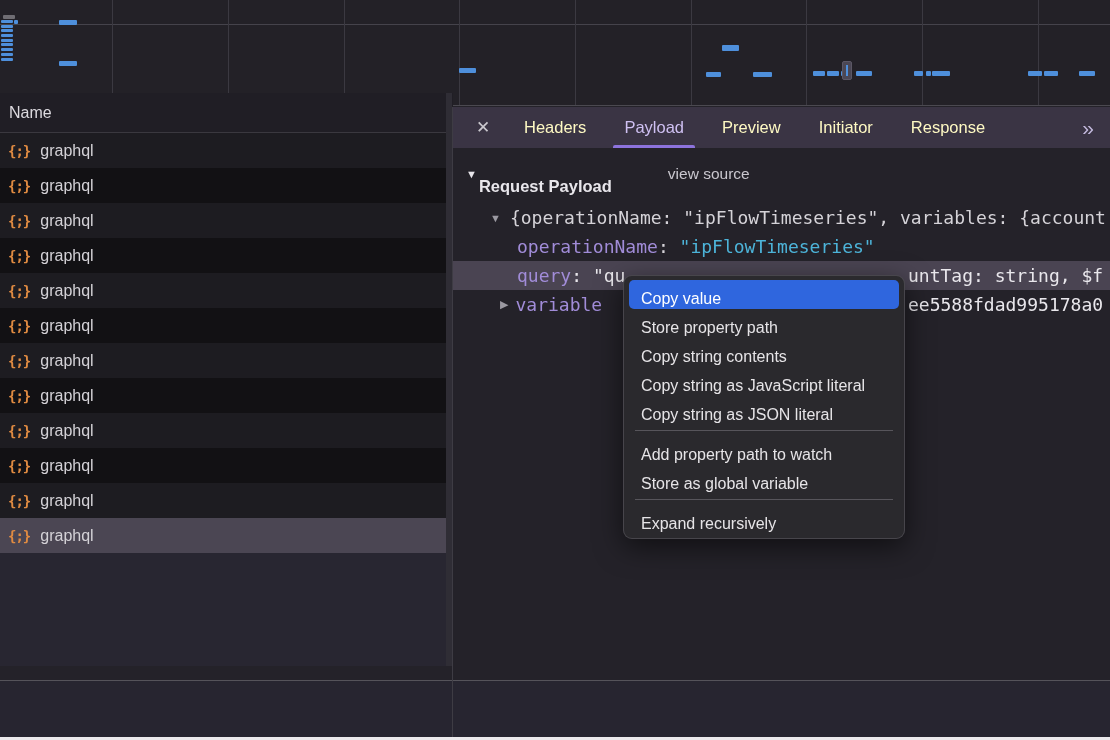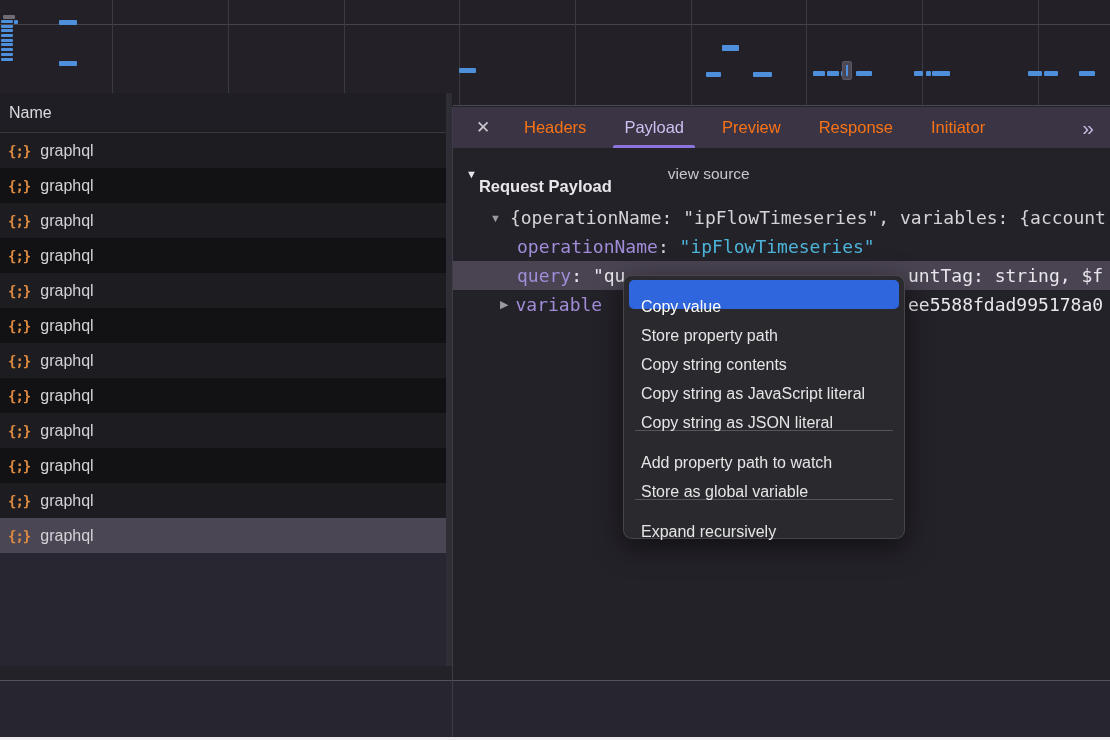--- a/index.html
+++ b/index.html
@@ -24,21 +24,21 @@
   .req-row:nth-child(even){background:#121114;}
   .req-row.selected{background:var(--row-selected-bg);}
   .json-icon{font-family:"DejaVu Sans Mono",monospace;font-weight:bold;font-size:14px;color:var(--request-icon-orange);letter-spacing:-1px;}
   .scroll-strip{position:absolute;right:1px;top:0;width:6px;height:573px;background:#2f2d35;}
   .vdivider{position:absolute;left:452px;top:107px;width:1px;height:630px;background:#3e3c44;z-index:3;}
 
   
   .detail-panel{position:absolute;left:453px;top:107px;width:657px;height:573px;background:#242229;overflow:hidden;}
   .tabbar{height:41px;background:#3a3444;display:flex;align-items:stretch;padding-left:8px;}
   .close-btn{width:44px;display:flex;align-items:center;justify-content:center;color:#cac8ce;font-size:17px;cursor:pointer;}
-  .tab{display:flex;align-items:center;padding:0 19px;color:#f97316;font-size:16.5px;position:relative;cursor:pointer;}
+  .tab{display:flex;align-items:center;padding:0 19px;color:#fef9c3;font-size:16.5px;position:relative;cursor:pointer;}
   .tab.selected{color:var(--selected-tab-text);}
   .tab.selected::after{content:"";position:absolute;left:8px;right:8px;bottom:0;height:3px;background:var(--accent-underline);border-radius:2px 2px 0 0;}
   .overflow-btn{margin-left:auto;margin-right:16px;display:flex;align-items:center;color:#c3b9dd;font-size:21px;cursor:pointer;}
 
   .payload-head{position:absolute;left:13px;top:54px;height:26px;display:flex;align-items:center;}
   .tri{color:#e8e6eb;font-size:11px;margin-right:2px;}
   .tri-gray{color:#9b99a1;font-size:11px;}
   .section-title{font-weight:bold;font-size:16.5px;color:#e8e6eb;margin-top:24px;}
   .view-source{margin-left:56px;font-size:15.5px;color:#c9c7ce;cursor:pointer;}
 
@@ -51,21 +51,21 @@
   .row-preview{top:96px;padding-left:37px;gap:9px;}
   .row-op{top:125px;padding-left:64px;}
   .row-query{top:154px;padding-left:64px;background:var(--tree-selected-bg);}
   .row-vars{top:183px;padding-left:47px;gap:7px;}
   .frag{position:absolute;height:29px;display:flex;align-items:center;left:455px;}
   .frag-query{top:154px;}
   .frag-vars{top:183px;}
 
   
   .context-menu{position:absolute;left:623px;top:275px;width:282px;background:rgba(43,42,46,0.98);border:1px solid rgba(125,122,132,0.35);border-radius:9px;box-shadow:0 8px 28px rgba(0,0,0,0.55);padding:4px 0;z-index:10;}
-  .menu-item{height:29px;line-height:29px;margin:0 5px;padding:12px 12px;border-radius:5px;font-size:16px;color:#e6e4e7;white-space:nowrap;cursor:default;}
+  .menu-item{height:29px;line-height:29px;margin:0 5px;padding:4px 12px;border-radius:5px;font-size:16px;color:#e6e4e7;white-space:nowrap;cursor:default;}
   .menu-item.highlighted{background:var(--menu-highlight-blue);color:#ffffff;}
   .menu-sep{height:1px;background:#57555b;margin:5px 11px;}
 
   
   .footer-divider{position:absolute;left:0;top:680px;width:1110px;height:1px;background:#55535a;}
   .footer{position:absolute;left:0;top:681px;width:1110px;height:56px;background:#272530;}
 </style>
 </head>
 <body>
 
@@ -168,22 +168,22 @@
       </div>
     <div class="scroll-strip"></div>
   </div>
 
   <div class="detail-panel">
     <div class="tabbar">
       <div class="close-btn">✕</div>
       <div class="tab">Headers</div>
       <div class="tab selected">Payload</div>
       <div class="tab">Preview</div>
+      <div class="tab">Initiator</div>
       <div class="tab">Response</div>
-      <div class="tab">Initiator</div>
       <div class="overflow-btn">»</div>
     </div>
 
     <div class="payload-head">
       <span class="tri">▼</span>
       <span class="section-title">Request Payload</span>
       <span class="view-source">view source</span>
     </div>
 
     <div class="tree-row row-preview">

